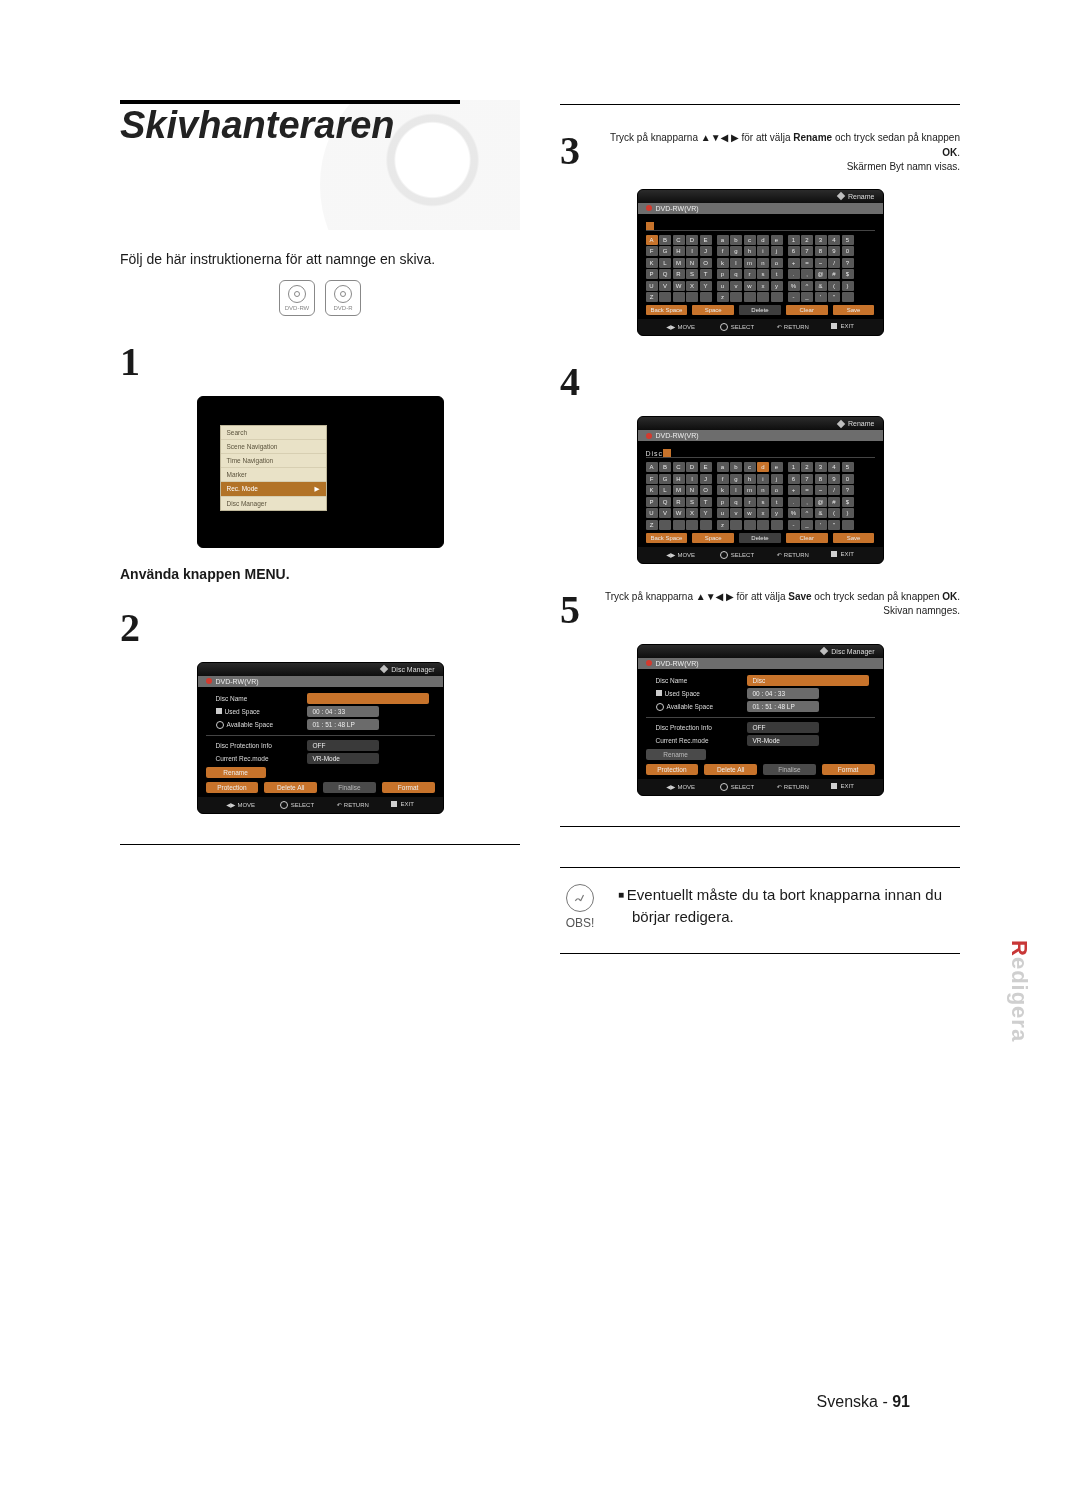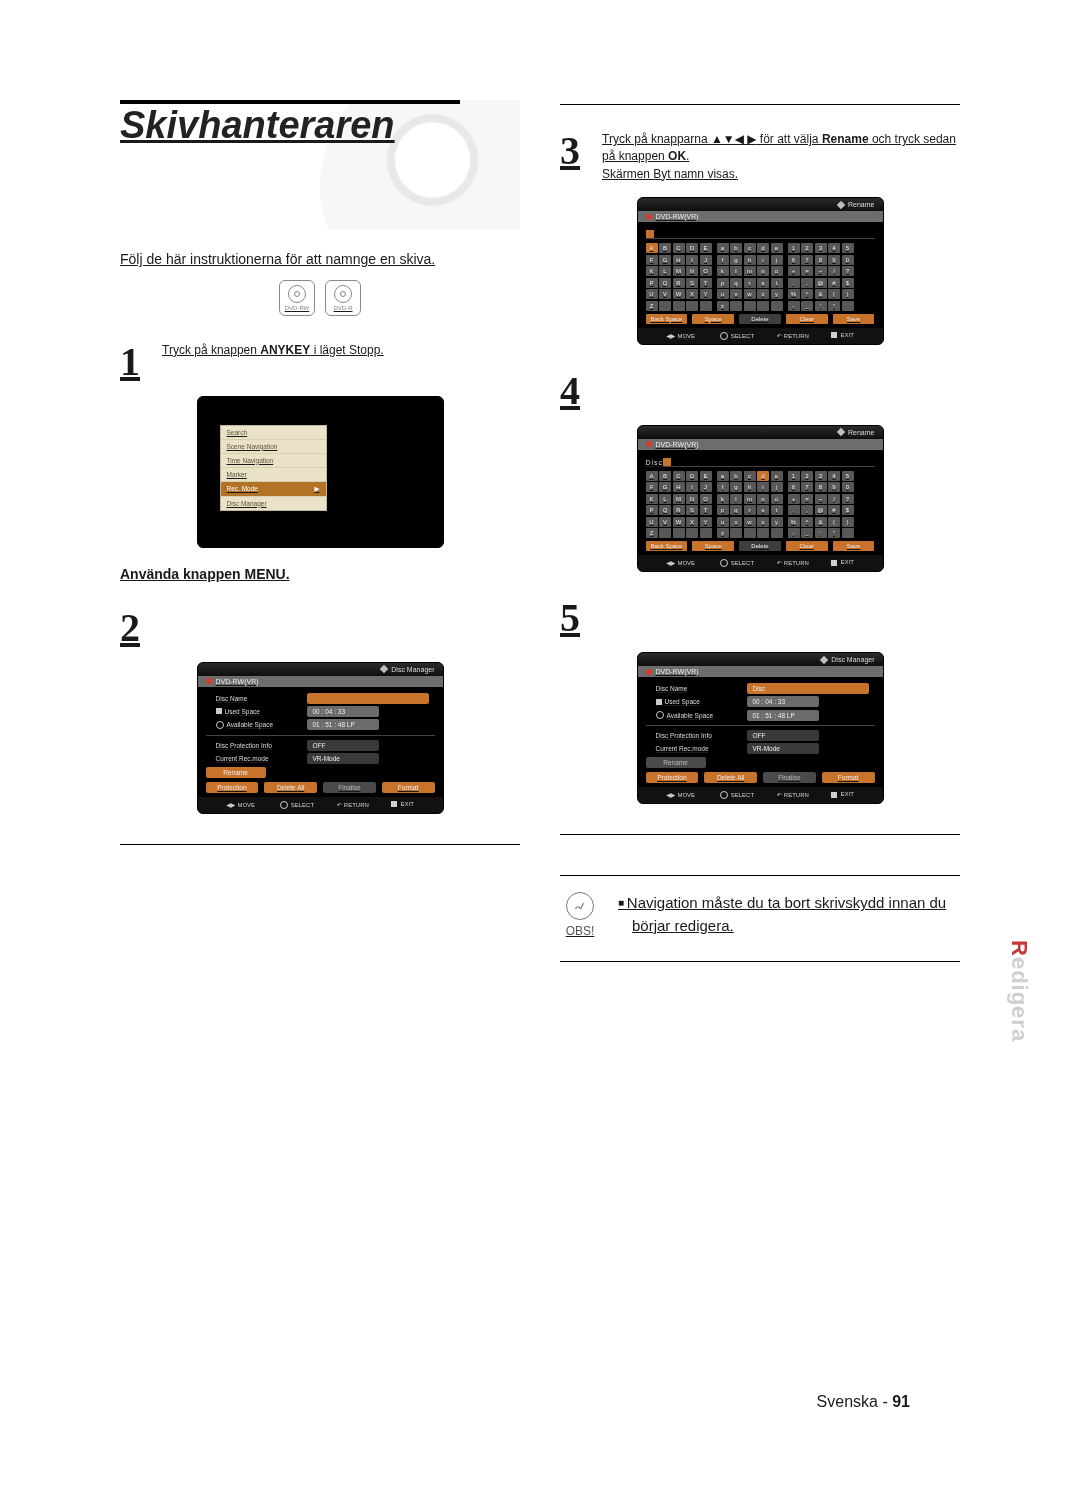--- a/index.html
+++ b/index.html
@@ -1,20 +1,20 @@
 <!DOCTYPE html>
 <html><head>
 <meta charset="utf-8">
 <style>
   html, body { margin: 0; padding: 0; }
   body { width: 1080px; height: 1487px; background: #fff; font-family: Arial, Helvetica, sans-serif; color: #1a1a1a; position: relative; }
 
   .page { position: absolute; left: 120px; top: 100px; width: 840px; }
 
-  .cols { display: flex; gap: 40px; text-decoration: underline; }
+  .cols { display: flex; gap: 40px; }
   .col { width: 400px; }
 
   .chapter-title { font-size: 38px; font-weight: 700; font-style: italic; color: #222; position: relative; z-index: 2; }
   .disc-bg { position: absolute; width: 250px; height: 250px; border-radius: 50%;
              background: radial-gradient(circle at 45% 40%, #fff 0 18%, #d9d9d9 19% 22%, #f2f2f2 23% 100%);
              top: -40px; left: 200px; opacity: .6; z-index: 0; overflow: hidden; }
   .chapHead { position: relative; height: 130px; margin-bottom: 20px; overflow: hidden; }
   .chap-rule { height: 0; border-top: 4px solid #000; width: 340px; margin-bottom: 0; position: relative; z-index: 2; }
 
   .sect-row { display: flex; align-items: center; gap: 10px; margin-top: 25px; }
@@ -23,21 +23,21 @@
 
   .intro { font-size: 14px; margin-top: 10px; line-height: 1.4; }
 
   .badges { display: flex; gap: 10px; justify-content: center; margin-top: 10px; }
   .badge { width: 34px; height: 34px; border: 1.5px solid #888; border-radius: 6px; display: flex; flex-direction: column; align-items: center; justify-content: center; font-size: 6px; color: #888; gap: 2px; }
   .badge .disc { width: 16px; height: 16px; border: 1.5px solid #888; border-radius: 50%; position: relative; }
   .badge .disc::after { content: ""; position: absolute; width: 4px; height: 4px; border: 1px solid #888; border-radius: 50%; top: 5px; left: 5px; }
 
   .step { display: flex; align-items: flex-start; gap: 10px; margin-top: 26px; }
   .step-n { font-size: 40px; font-weight: 700; font-family: "Times New Roman", serif; line-height: 1; width: 32px; flex: none; }
-  .step-body { font-size: 12px; line-height: 1.45; flex: 1; }
+  .step-body { font-size: 10px; line-height: 1.45; flex: 1; text-align: right; }
   .step-body b { font-weight: 700; }
   .arrows { font-family: inherit; }
 
   .sub-head { font-size: 14px; font-weight: 700; margin-top: 18px; }
   .bullet { font-size: 14px; margin-top: 6px; padding-left: 10px; text-indent: -10px; line-height: 1.4; }
   .bullet::before { content: "• "; }
 
   .thinrule { border-top: 1px solid #000; margin: 30px 0 0 0; }
   .rule-right { border-top: 1px solid #000; margin-top: 4px; }
 
@@ -131,21 +131,20 @@
             <span>DVD-RW</span>
           </div>
         <div class="badge">
             <span class="disc"></span>
             <span>DVD-R</span>
           </div>
       </div>
 
       <div class="step">
         <div class="step-n">1</div>
-        <div class="step-body"><span>Tryck på knappen </span><b>ANYKEY</b><span> i läget Stopp.</span></div>
       </div>
 
       <div class="osd" style="padding:0;">
         <div class="osd-anykey">
           <div class="anykey-menu">
             <div>
                 <span>Search</span>
               </div>
             <div>
                 <span>Scene Navigation</span>
@@ -488,20 +487,21 @@
         <div class="osd-foot">
           <span class="fm">MOVE</span>
           <span class="fs"><span class="dot"></span><span>SELECT</span></span>
           <span class="fr"><span>RETURN</span></span>
           <span class="fe"><span class="sq"></span><span>EXIT</span></span>
         </div>
       </div>
 
       <div class="step">
         <div class="step-n">5</div>
+        <div class="step-body"><span>Tryck på knapparna </span><span class="arrows">▲▼◀ ▶</span><span> för att välja </span><b>Save</b><span> och tryck sedan på knappen </span><b>OK</b><span>.</span><br><span>Skivan namnges.</span></div>
       </div>
 
       <div class="osd">
         <div class="osd-head">
             <span>Disc Manager</span>
           </div>
         <div class="osd-sub">
             <span class="rec"></span>
             <span>DVD-RW(VR)</span>
           </div>
@@ -554,21 +554,21 @@
       <div class="note-wrap">
         <div class="note-icon">
           <div class="circ">
               <svg viewBox="0 0 24 24">
                 <path d="M4 17c3-5 6-5 9 0M13 17l5-10"></path>
               </svg>
             </div>
           <span>OBS!</span>
         </div>
         <div class="note-list">
-          <div class="note-item">Navigation måste du ta bort skrivskydd innan du börjar redigera.</div>
+          <div class="note-item">Eventuellt måste du ta bort knapparna innan du börjar redigera.</div>
         </div>
       </div>
     </div>
   </div>
 </div>
 
 <div class="side-tab"><span class="hi">R</span><span class="lo">edigera</span></div>
 
 <div class="page-foot"><span>Svenska</span><span> - </span><b>91</b></div>
 

